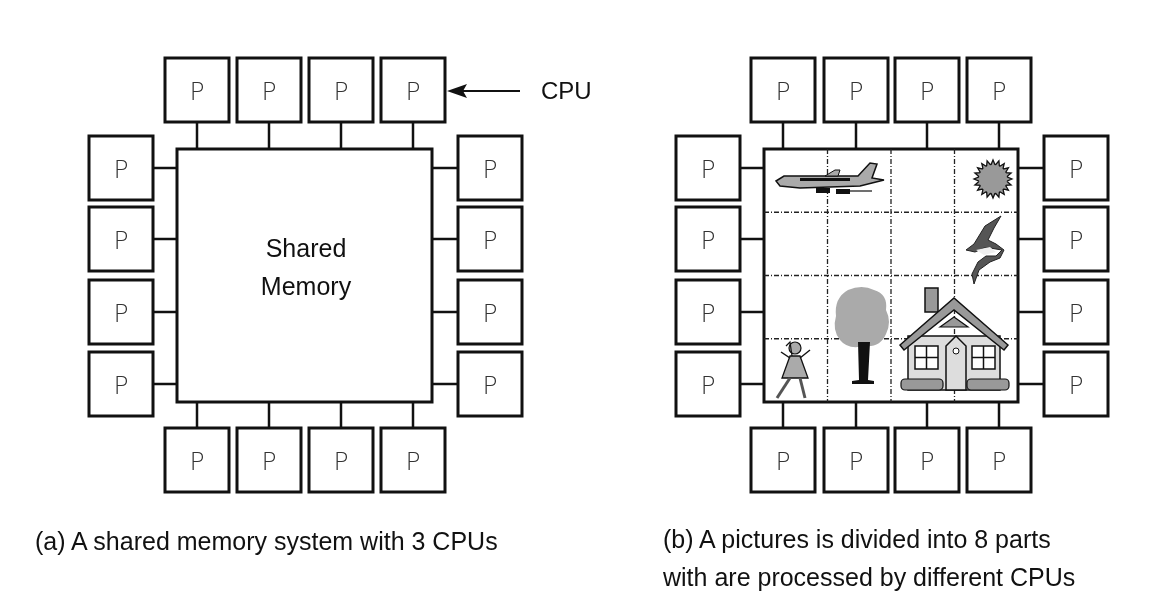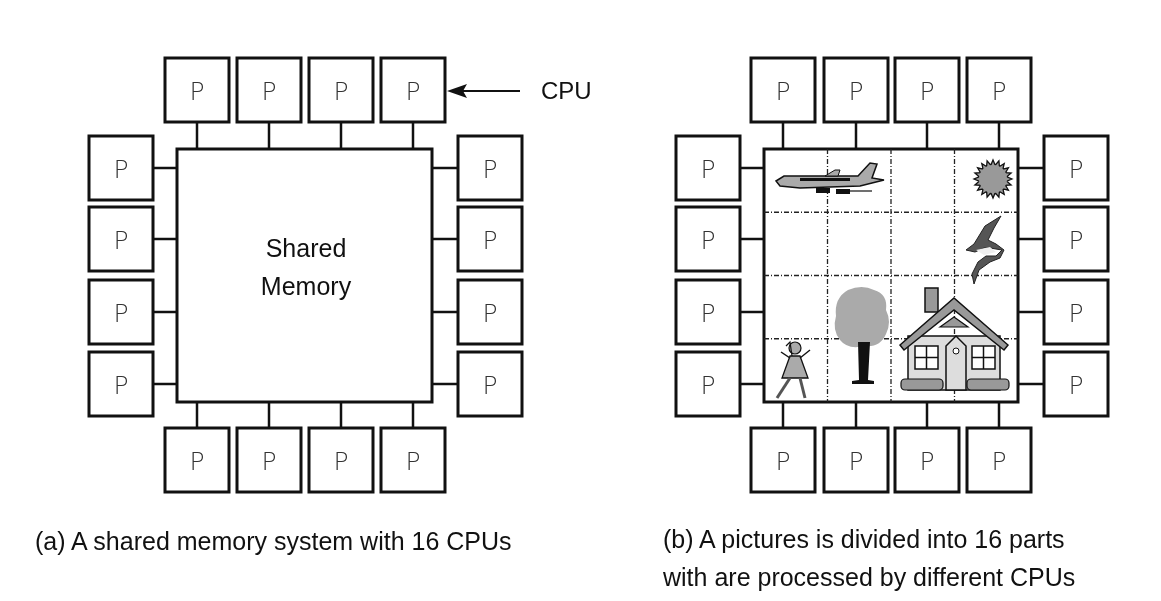--- a/index.html
+++ b/index.html
@@ -254,15 +254,15 @@
         </g>
         <g>
           <rect class="box" x="1044" y="352" width="64" height="64"></rect>
           <text class="plabel" x="1076" y="385">P</text>
           <line class="conn" x1="1018" y1="384" x2="1044" y2="384"></line>
         </g>
       </g>
   </g>
 </svg>
 
-<div class="caption" style="left:35px; top:522px;">(a)  A shared memory system with 16 CPUs</div>
-<div class="caption" style="left:663px; top:520px;">(b) A pictures is divided into 16 parts</div>
+<div class="caption" style="left:35px; top:522px;">(a)  A shared memory system with 3 CPUs</div>
+<div class="caption" style="left:663px; top:520px;">(b) A pictures is divided into 8 parts</div>
 <div class="caption" style="left:663px; top:558px;">with are processed by different CPUs</div>
 
 </body></html>

